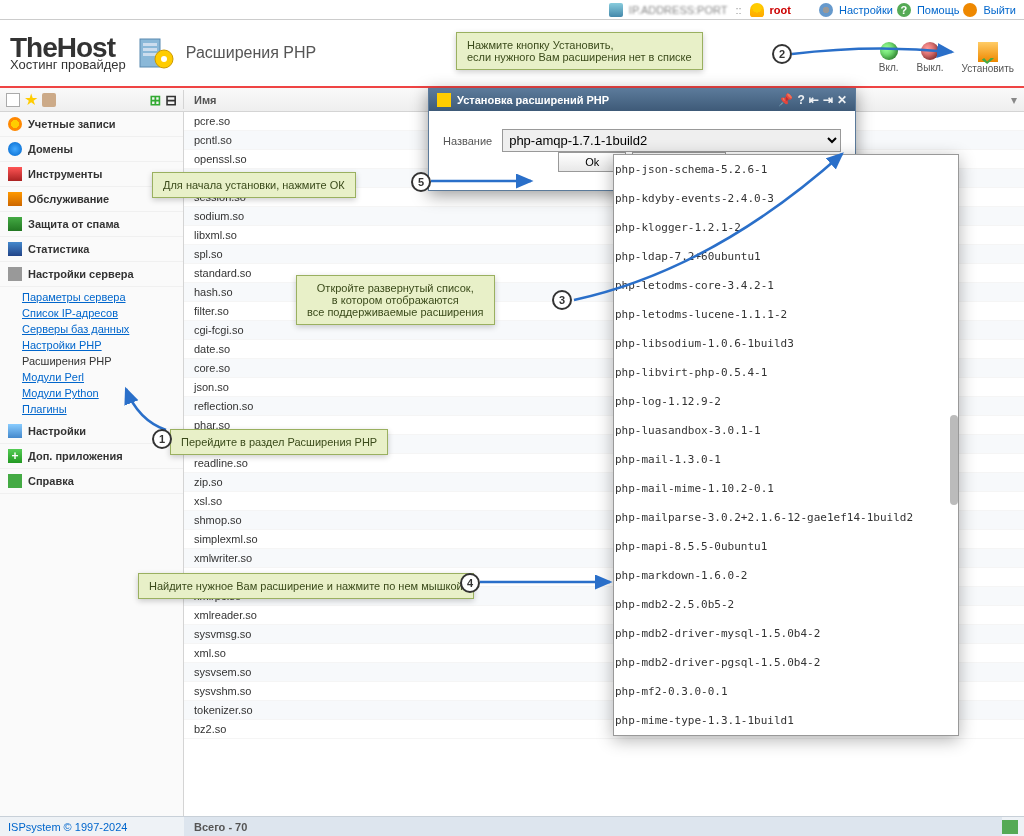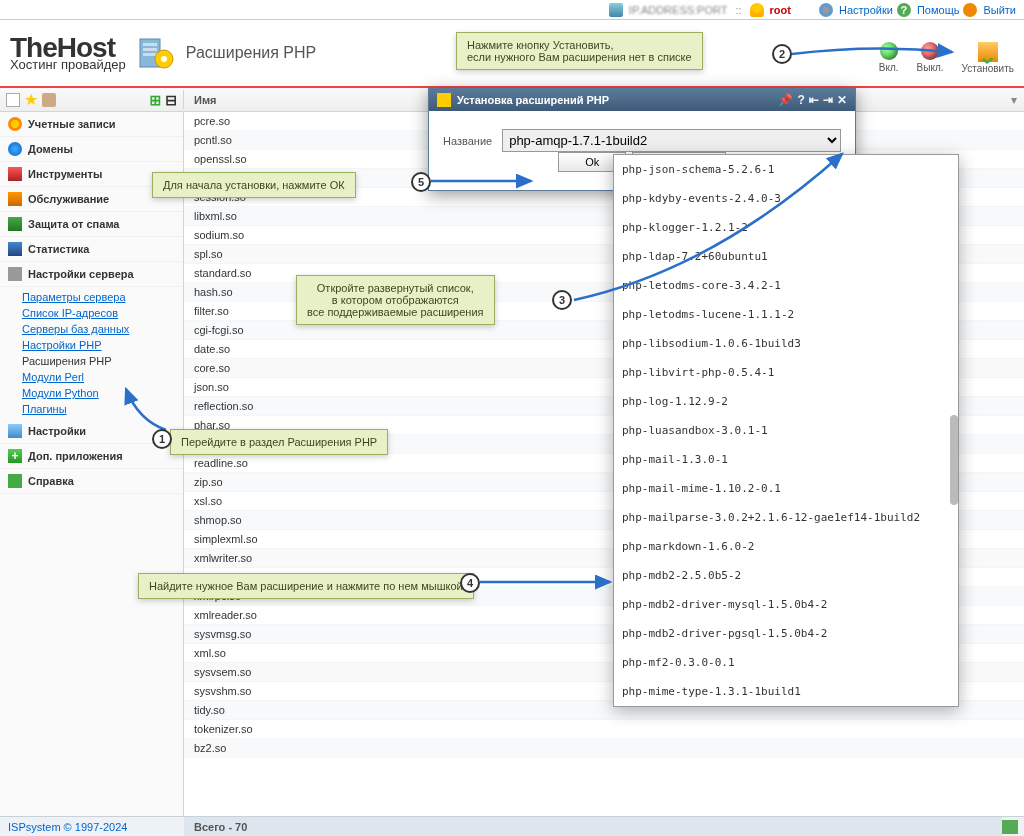--- a/index.html
+++ b/index.html
@@ -76,21 +76,21 @@
 .modal-hd .ctrls{margin-left:auto;display:flex;gap:4px}
 .modal-hd .ctrls span{cursor:pointer;font-size:12px;opacity:.9}
 .modal-body{padding:18px 14px}
 .field{display:flex;align-items:center;gap:10px;}
 .field label{font-size:11px;color:#555}
 .field select{flex:1;font-size:13px;padding:2px;border:1px solid #999}
 .modal-btns{display:flex;gap:6px;justify-content:center}
 .modal-btns button{padding:3px 26px;font-size:11px;background:linear-gradient(#fff,#e8e8e8);border:1px solid #999;cursor:pointer}
 
 .dropdown{position:absolute;left:613px;top:154px;width:346px;max-height:640px;background:#fff;border:1px solid #999;box-shadow:0 4px 16px rgba(0,0,0,.3);z-index:60;overflow-y:auto}
-.dropdown .opt{padding:8px 8px;font-size:11px;font-family:monospace;cursor:pointer}
+.dropdown .opt{padding:8px 1px;font-size:11px;font-family:monospace;cursor:pointer}
 .dd-scroll{position:absolute;right:0;top:260px;width:8px;height:90px;background:#bbb;border-radius:4px}
 
 .callout{position:absolute;background:#e8f0c8;border:1px solid #9ab060;padding:6px 10px;font-size:11px;color:#3a4a1a;z-index:70;box-shadow:0 2px 6px rgba(0,0,0,.2)}
 .badge{position:absolute;width:20px;height:20px;border:2px solid #333;border-radius:50%;background:#fff;font-size:11px;font-weight:bold;display:flex;align-items:center;justify-content:center;z-index:75}
 .arrow{position:absolute;z-index:72}
 .arrow svg{overflow:visible}
 </style>
 </head>
 <body>
 
@@ -198,22 +198,22 @@
       </div>
   </div>
 
   <div class="content">
     <div class="list" id="ext-list">
         <div class="row">pcre.so</div>
         <div class="row">pcntl.so</div>
         <div class="row">openssl.so</div>
         <div class="row">mysqli.so</div>
         <div class="row">session.so</div>
+        <div class="row">sodium.so</div>
         <div class="row">libxml.so</div>
-        <div class="row">sodium.so</div>
         <div class="row">spl.so</div>
         <div class="row">standard.so</div>
         <div class="row">hash.so</div>
         <div class="row">filter.so</div>
         <div class="row">cgi-fcgi.so</div>
         <div class="row">date.so</div>
         <div class="row">core.so</div>
         <div class="row">json.so</div>
         <div class="row">reflection.so</div>
         <div class="row">phar.so</div>
@@ -224,21 +224,20 @@
         <div class="row">shmop.so</div>
         <div class="row">simplexml.so</div>
         <div class="row">xmlwriter.so</div>
         <div class="row">sockets.so</div>
         <div class="row">xmlrpc.so</div>
         <div class="row">xmlreader.so</div>
         <div class="row">sysvmsg.so</div>
         <div class="row">xml.so</div>
         <div class="row">sysvsem.so</div>
         <div class="row">sysvshm.so</div>
-        <div class="row">tidy.so</div>
         <div class="row">tokenizer.so</div>
         <div class="row">bz2.so</div>
       </div>
   </div>
 </div>
 
 <div class="footer">
   <div class="copy">ISPsystem © 1997-2024</div>
   <div class="total">Всего - 70</div>
   <div class="xls"></div>
@@ -276,20 +275,21 @@
     <div class="opt">php-ldap-7.2+60ubuntu1</div>
     <div class="opt">php-letodms-core-3.4.2-1</div>
     <div class="opt">php-letodms-lucene-1.1.1-2</div>
     <div class="opt">php-libsodium-1.0.6-1build3</div>
     <div class="opt">php-libvirt-php-0.5.4-1</div>
     <div class="opt">php-log-1.12.9-2</div>
     <div class="opt">php-luasandbox-3.0.1-1</div>
     <div class="opt">php-mail-1.3.0-1</div>
     <div class="opt">php-mail-mime-1.10.2-0.1</div>
     <div class="opt">php-mailparse-3.0.2+2.1.6-12-gae1ef14-1build2</div>
+    <div class="opt">php-mapi-8.5.5-0ubuntu1</div>
     <div class="opt">php-markdown-1.6.0-2</div>
     <div class="opt">php-mdb2-2.5.0b5-2</div>
     <div class="opt">php-mdb2-driver-mysql-1.5.0b4-2</div>
     <div class="opt">php-mdb2-driver-pgsql-1.5.0b4-2</div>
     <div class="opt">php-mf2-0.3.0-0.1</div>
     <div class="opt">php-mime-type-1.3.1-1build1</div>
   </div>
 
 <div class="callout" style="left:170px;top:429px"><span>Перейдите в раздел Расширения PHP</span></div>
 <div class="badge" style="left:152px;top:429px">1</div>

